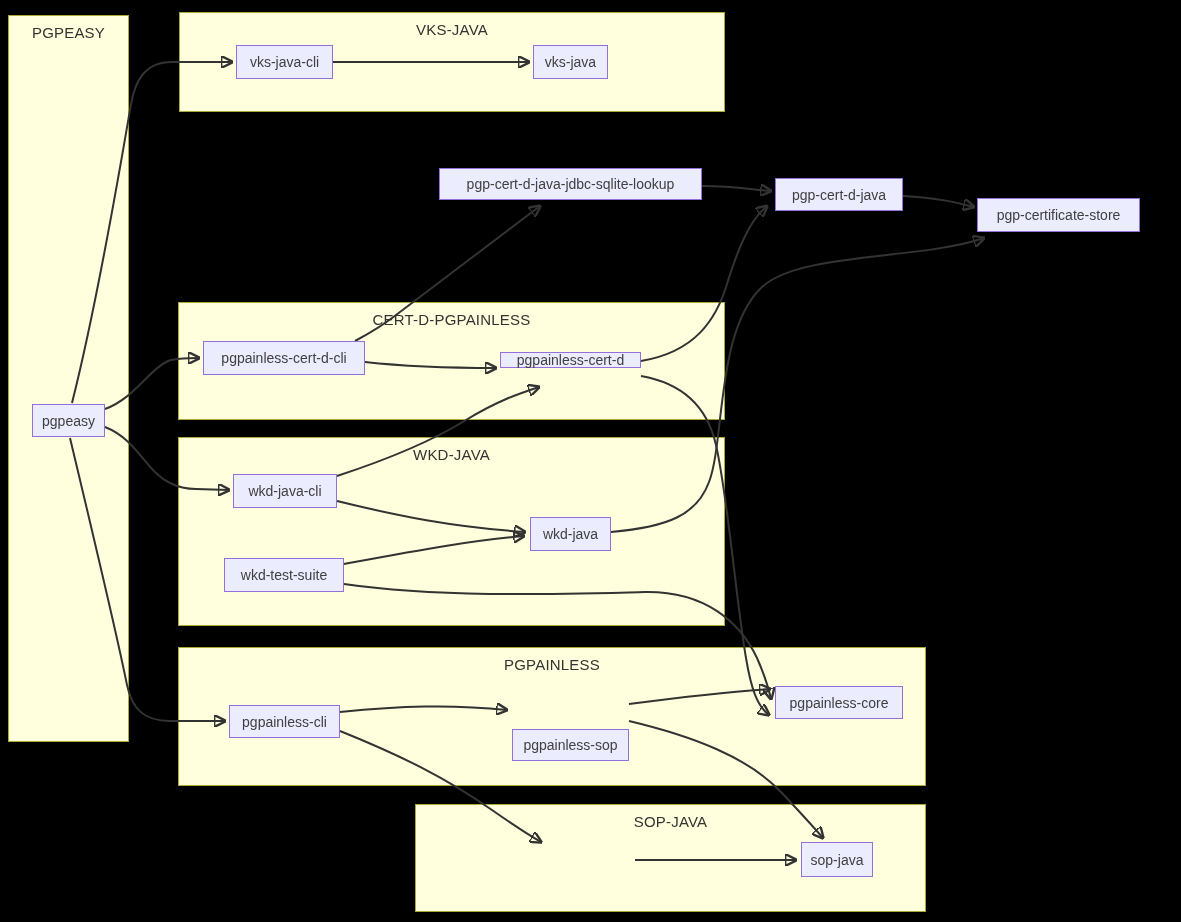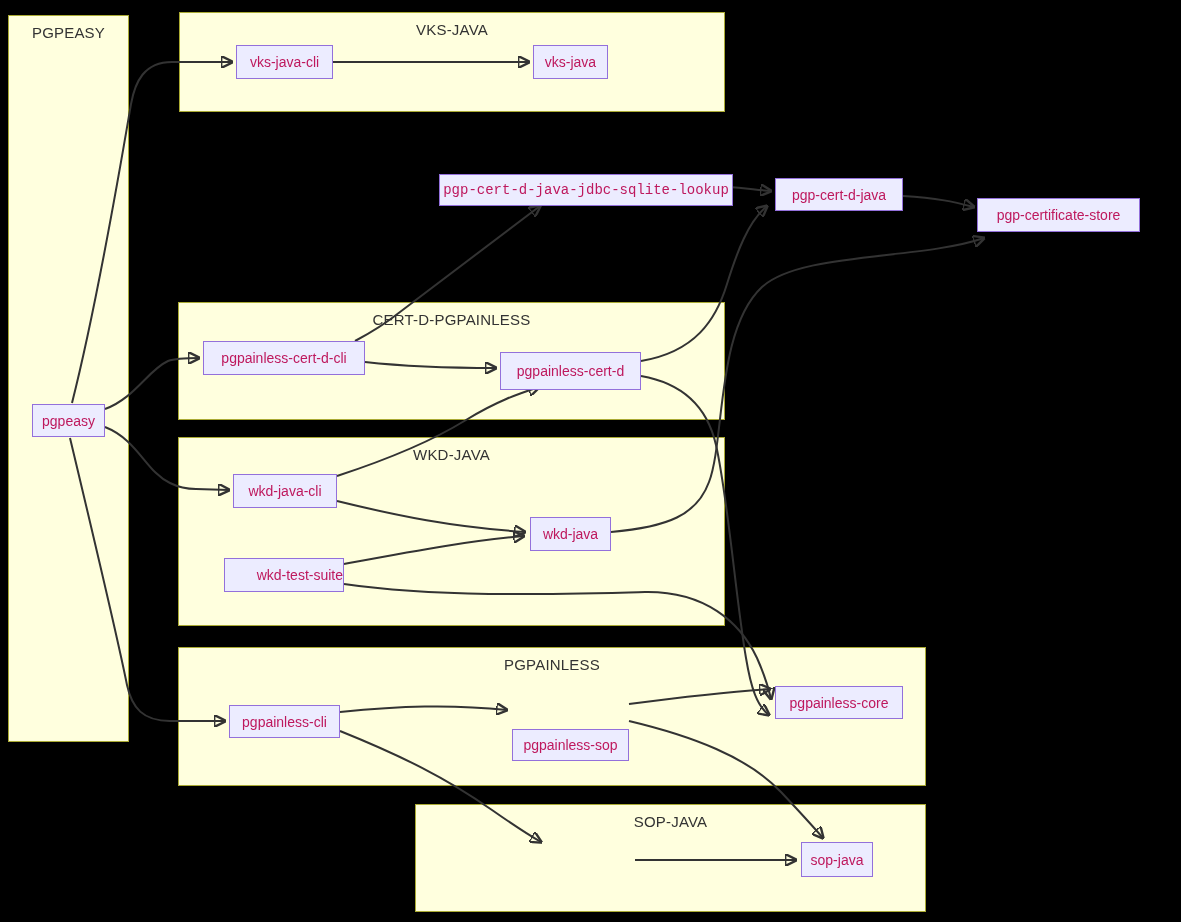--- a/index.html
+++ b/index.html
@@ -38,21 +38,21 @@
   }
   .node{
     position:absolute;
     background:#ececff;
     border:1px solid #9370db;
     box-sizing:border-box;
     display:flex;
     align-items:center;
     justify-content:center;
     font-size:14px;
-    color:#be185d;
+    color:#404040;
     white-space:nowrap;
     z-index:3;
   }
 </style>
 </head>
 <body>
 
 <div id="canvas">
 
   <div class="group" style="left:8px;top:15px;width:121px;height:727px;">
@@ -105,39 +105,39 @@
 
   <div class="node" style="left:32px;top:404px;width:73px;height:33px;">
     <span>pgpeasy</span>
   </div>
   <div class="node" style="left:236px;top:45px;width:97px;height:34px;">
     <span>vks-java-cli</span>
   </div>
   <div class="node" style="left:533px;top:45px;width:75px;height:34px;">
     <span>vks-java</span>
   </div>
-  <div class="node" style="left:439px;top:174px;width:294px;height:32px;font-family:Liberation Mono, monospace;">
+  <div class="node" style="left:439px;top:168px;width:263px;height:32px;">
     <span>pgp-cert-d-java-jdbc-sqlite-lookup</span>
   </div>
   <div class="node" style="left:775px;top:178px;width:128px;height:33px;">
     <span>pgp-cert-d-java</span>
   </div>
   <div class="node" style="left:977px;top:198px;width:163px;height:34px;">
     <span>pgp-certificate-store</span>
   </div>
   <div class="node" style="left:203px;top:341px;width:162px;height:34px;text-align:center;">
     <span>pgpainless-cert-d-cli</span>
   </div>
-  <div class="node" style="left:500px;top:352px;width:141px;height:38px;">
+  <div class="node" style="left:500px;top:352px;width:141px;height:16px;">
     <span>pgpainless-cert-d</span>
   </div>
   <div class="node" style="left:233px;top:474px;width:104px;height:34px;">
     <span>wkd-java-cli</span>
   </div>
-  <div class="node" style="left:224px;top:558px;width:120px;height:34px;justify-content:flex-end;">
+  <div class="node" style="left:224px;top:558px;width:120px;height:34px;">
     <span>wkd-test-suite</span>
   </div>
   <div class="node" style="left:530px;top:517px;width:81px;height:34px;">
     <span>wkd-java</span>
   </div>
   <div class="node" style="left:229px;top:705px;width:111px;height:33px;">
     <span>pgpainless-cli</span>
   </div>
   <div class="node" style="left:512px;top:696px;width:117px;height:32px;margin-top:33px;">
     <span>pgpainless-sop</span>

